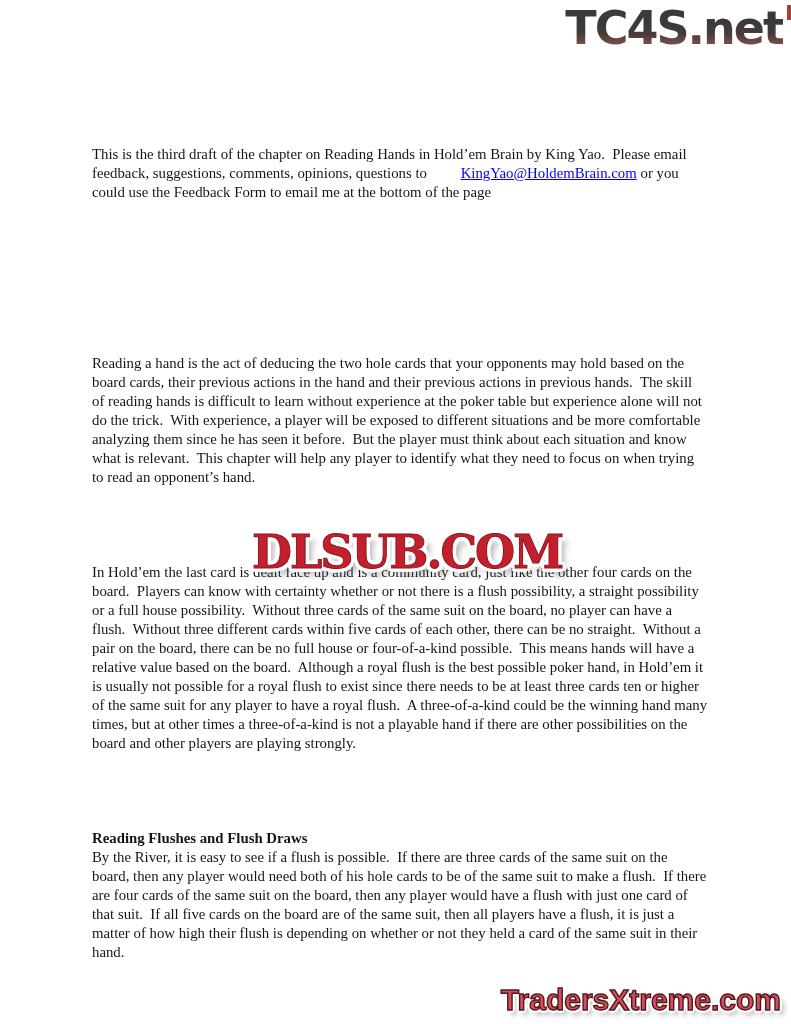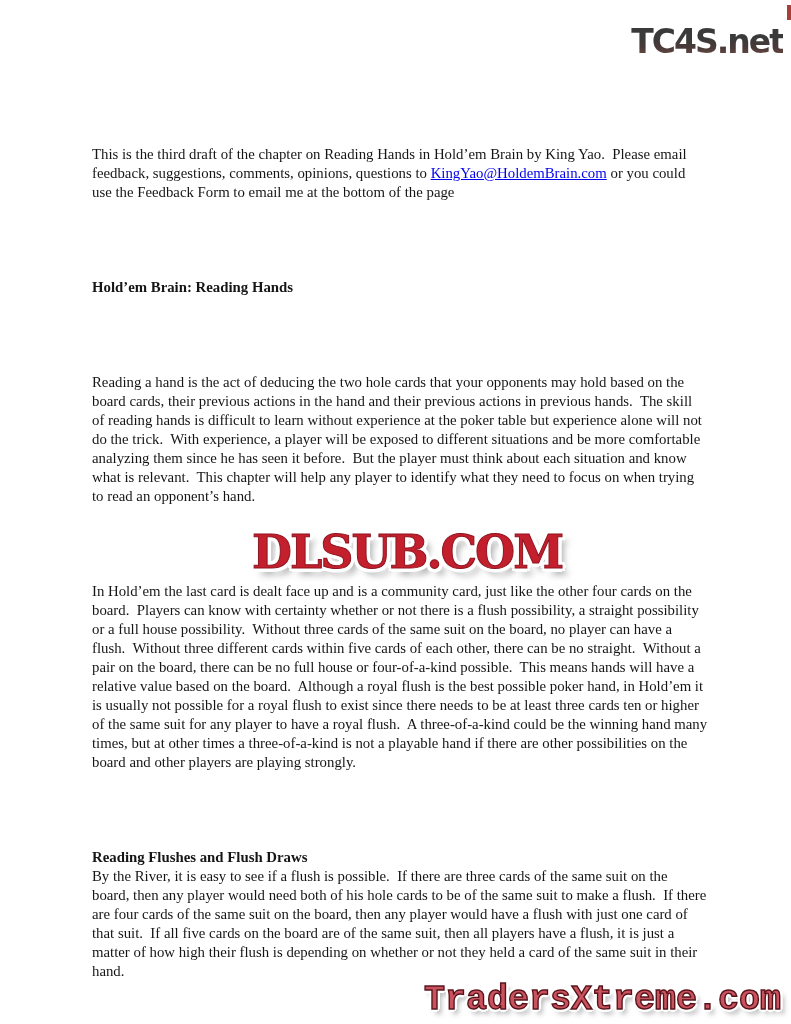--- a/index.html
+++ b/index.html
@@ -12,25 +12,25 @@
     width: 791px;
     height: 1024px;
     background: #ffffff;
     overflow: hidden;
     font-family: "Liberation Serif", serif;
   }
 
   
   .tc4s-logo {
     position: absolute;
-    top: 18px;
+    top: 4px;
     right: 8px;
     font-family: "DejaVu Sans", sans-serif;
     font-weight: bold;
-    font-size: 33px;
+    font-size: 46px;
     letter-spacing: -2px;
     line-height: 48px;
     background: linear-gradient(#3a3a3a 40%, #4a3a38 62%, #8c5a50 95%);
     -webkit-background-clip: text;
     background-clip: text;
     color: transparent;
   }
   .edge-artifact {
     position: absolute;
     top: 5px;
@@ -58,20 +58,21 @@
     display: block;
     font-weight: bold;
   }
   .content .line {
     display: block;
   }
   a.mail-link {
     color: #0000ee;
     text-decoration: underline;
     cursor: pointer;
+    margin-left: 30px;
   }
 
   
   .watermark {
     position: absolute;
     left: 252px;
     top: 486px;
     font-family: "DejaVu Serif", serif;
     font-weight: bold;
     font-size: 46px;
@@ -86,23 +87,23 @@
       0 -4px 0 #ffffff, 0 4px 0 #ffffff,
       6px 7px 6px rgba(110,110,110,0.55);
     margin-top: 40px;
   }
 
   
   .tx-logo {
     position: absolute;
     right: 10px;
     bottom: 6px;
-    font-family: Liberation Mono, monospace;
+    font-family: Liberation Sans, sans-serif;
     font-weight: bold;
-    font-size: 35px;
+    font-size: 30px;
     line-height: 36px;
     letter-spacing: 0px;
     color: #c8525e;
     -webkit-text-stroke: 1.4px #571219;
     text-shadow:
       -2px -2px 0 #ffffff, 2px -2px 0 #ffffff,
       -2px 2px 0 #ffffff, 2px 2px 0 #ffffff,
       -3px 0 0 #ffffff, 3px 0 0 #ffffff,
       0 -3px 0 #ffffff, 0 3px 0 #ffffff,
       4px 5px 5px rgba(120,120,120,0.6);
@@ -115,21 +116,21 @@
 <div class="page">
 
   <div class="tc4s-logo">TC4S.net</div>
 
   <div class="edge-artifact"></div>
 
   <div class="content">
 
     <p><span>This is the third draft of the chapter on Reading Hands in Hold’em Brain by King Yao.  Please email feedback, suggestions, comments, opinions, questions to </span><a class="mail-link">KingYao@HoldemBrain.com</a><span> or you could use the Feedback Form to email me at the bottom of the page</span></p>
 
-    <p><strong>Hold’em Brain: Reading Hands</strong></p>
+    <p></p>
 
     <p>Reading a hand is the act of deducing the two hole cards that your opponents may hold based on the board cards, their previous actions in the hand and their previous actions in previous hands.  The skill of reading hands is difficult to learn without experience at the poker table but experience alone will not do the trick.  With experience, a player will be exposed to different situations and be more comfortable analyzing them since he has seen it before.  But the player must think about each situation and know what is relevant.  This chapter will help any player to identify what they need to focus on when trying to read an opponent’s hand.</p>
 
     <p>In Hold’em the last card is dealt face up and is a community card, just like the other four cards on the board.  Players can know with certainty whether or not there is a flush possibility, a straight possibility or a full house possibility.  Without three cards of the same suit on the board, no player can have a flush.  Without three different cards within five cards of each other, there can be no straight.  Without a pair on the board, there can be no full house or four-of-a-kind possible.  This means hands will have a relative value based on the board.  Although a royal flush is the best possible poker hand, in Hold’em it is usually not possible for a royal flush to exist since there needs to be at least three cards ten or higher of the same suit for any player to have a royal flush.  A three-of-a-kind could be the winning hand many times, but at other times a three-of-a-kind is not a playable hand if there are other possibilities on the board and other players are playing strongly.</p>
 
     <p><strong>Reading Flushes and Flush Draws</strong><span class="line">By the River, it is easy to see if a flush is possible.  If there are three cards of the same suit on the board, then any player would need both of his hole cards to be of the same suit to make a flush.  If there are four cards of the same suit on the board, then any player would have a flush with just one card of that suit.  If all five cards on the board are of the same suit, then all players have a flush, it is just a matter of how high their flush is depending on whether or not they held a card of the same suit in their hand.</span></p>
 
     
 
     

